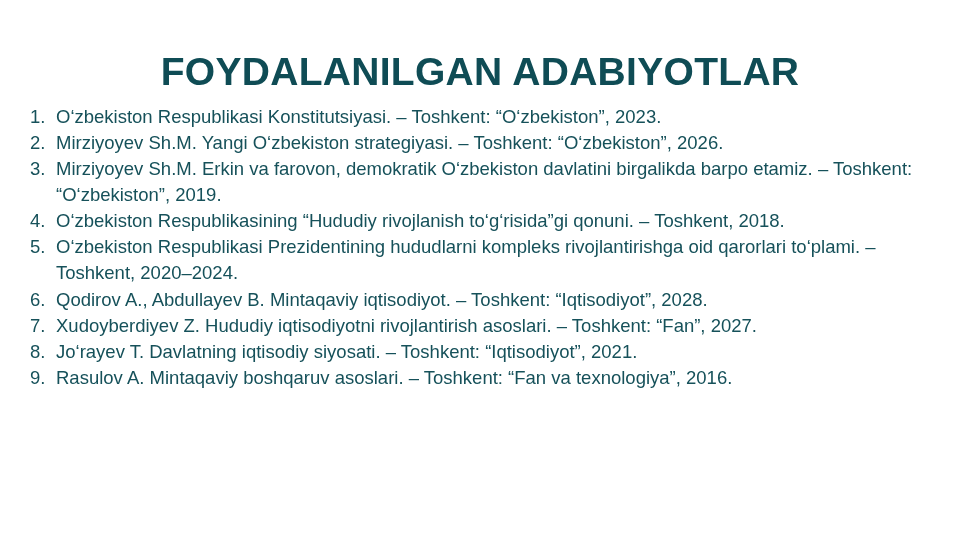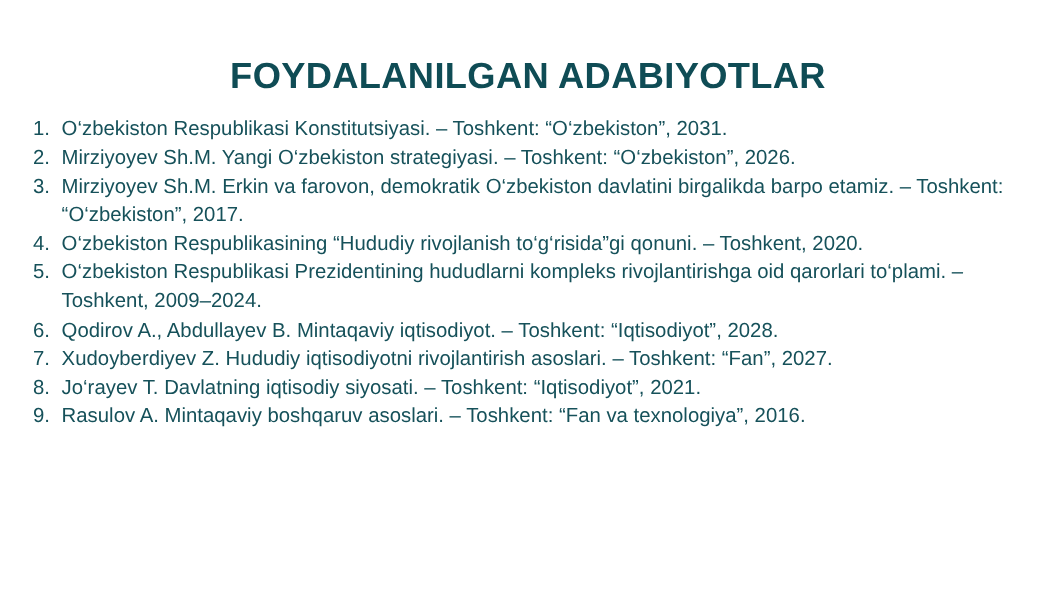--- a/index.html
+++ b/index.html
@@ -19,21 +19,21 @@
     width: 960px;
     height: 540px;
     box-sizing: border-box;
   }
   .slide-title {
     position: absolute;
     top: 50px;
     left: 0;
     width: 960px;
     text-align: center;
-    font-size: 33px;
+    font-size: 39px;
     font-weight: bold;
     letter-spacing: 0.3px;
     color: #0f4c55;
   }
   .ref-list {
     position: absolute;
     top: 104px;
     left: 30px;
     width: 900px;
     list-style: none;
@@ -63,41 +63,41 @@
 <body>
 
 <div class="slide">
 
   <div class="slide-title">FOYDALANILGAN ADABIYOTLAR</div>
 
   <ul class="ref-list">
 
     <li class="ref-item">
       <span class="ref-num">1.</span>
-      <span class="ref-text">O‘zbekiston Respublikasi Konstitutsiyasi. – Toshkent: “O‘zbekiston”, 2031.</span>
+      <span class="ref-text">O‘zbekiston Respublikasi Konstitutsiyasi. – Toshkent: “O‘zbekiston”, 2023.</span>
     </li>
 
     <li class="ref-item">
       <span class="ref-num">2.</span>
       <span class="ref-text">Mirziyoyev Sh.M. Yangi O‘zbekiston strategiyasi. – Toshkent: “O‘zbekiston”, 2026.</span>
     </li>
 
     <li class="ref-item">
       <span class="ref-num">3.</span>
-      <span class="ref-text">Mirziyoyev Sh.M. Erkin va farovon, demokratik O‘zbekiston davlatini birgalikda barpo etamiz. – Toshkent: “O‘zbekiston”, 2017.</span>
+      <span class="ref-text">Mirziyoyev Sh.M. Erkin va farovon, demokratik O‘zbekiston davlatini birgalikda barpo etamiz. – Toshkent: “O‘zbekiston”, 2019.</span>
     </li>
 
     <li class="ref-item">
       <span class="ref-num">4.</span>
-      <span class="ref-text">O‘zbekiston Respublikasining “Hududiy rivojlanish to‘g‘risida”gi qonuni. – Toshkent, 2020.</span>
+      <span class="ref-text">O‘zbekiston Respublikasining “Hududiy rivojlanish to‘g‘risida”gi qonuni. – Toshkent, 2018.</span>
     </li>
 
     <li class="ref-item">
       <span class="ref-num">5.</span>
-      <span class="ref-text">O‘zbekiston Respublikasi Prezidentining hududlarni kompleks rivojlantirishga oid qarorlari to‘plami. – Toshkent, 2009–2024.</span>
+      <span class="ref-text">O‘zbekiston Respublikasi Prezidentining hududlarni kompleks rivojlantirishga oid qarorlari to‘plami. – Toshkent, 2020–2024.</span>
     </li>
 
     <li class="ref-item">
       <span class="ref-num">6.</span>
       <span class="ref-text">Qodirov A., Abdullayev B. Mintaqaviy iqtisodiyot. – Toshkent: “Iqtisodiyot”, 2028.</span>
     </li>
 
     <li class="ref-item">
       <span class="ref-num">7.</span>
       <span class="ref-text">Xudoyberdiyev Z. Hududiy iqtisodiyotni rivojlantirish asoslari. – Toshkent: “Fan”, 2027.</span>

